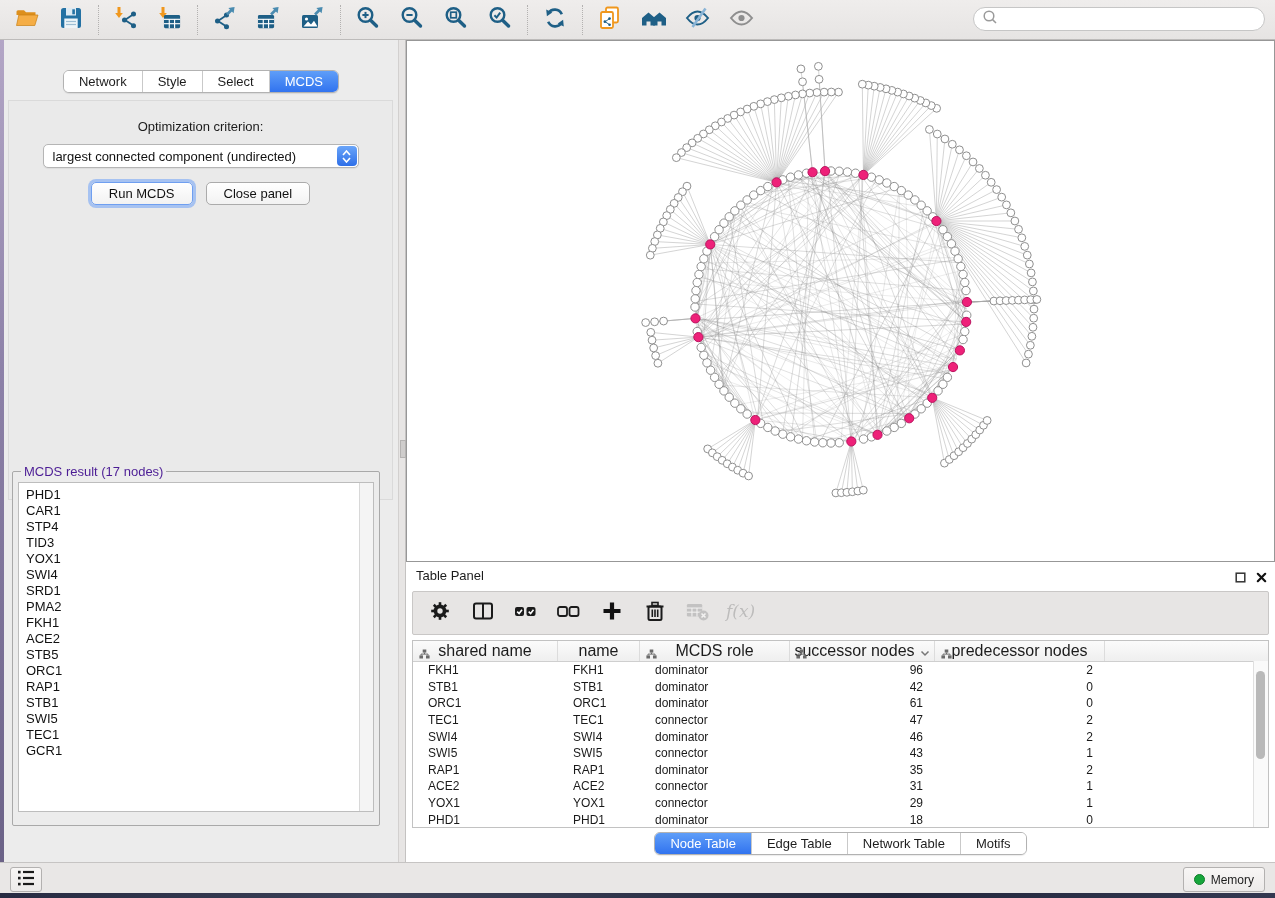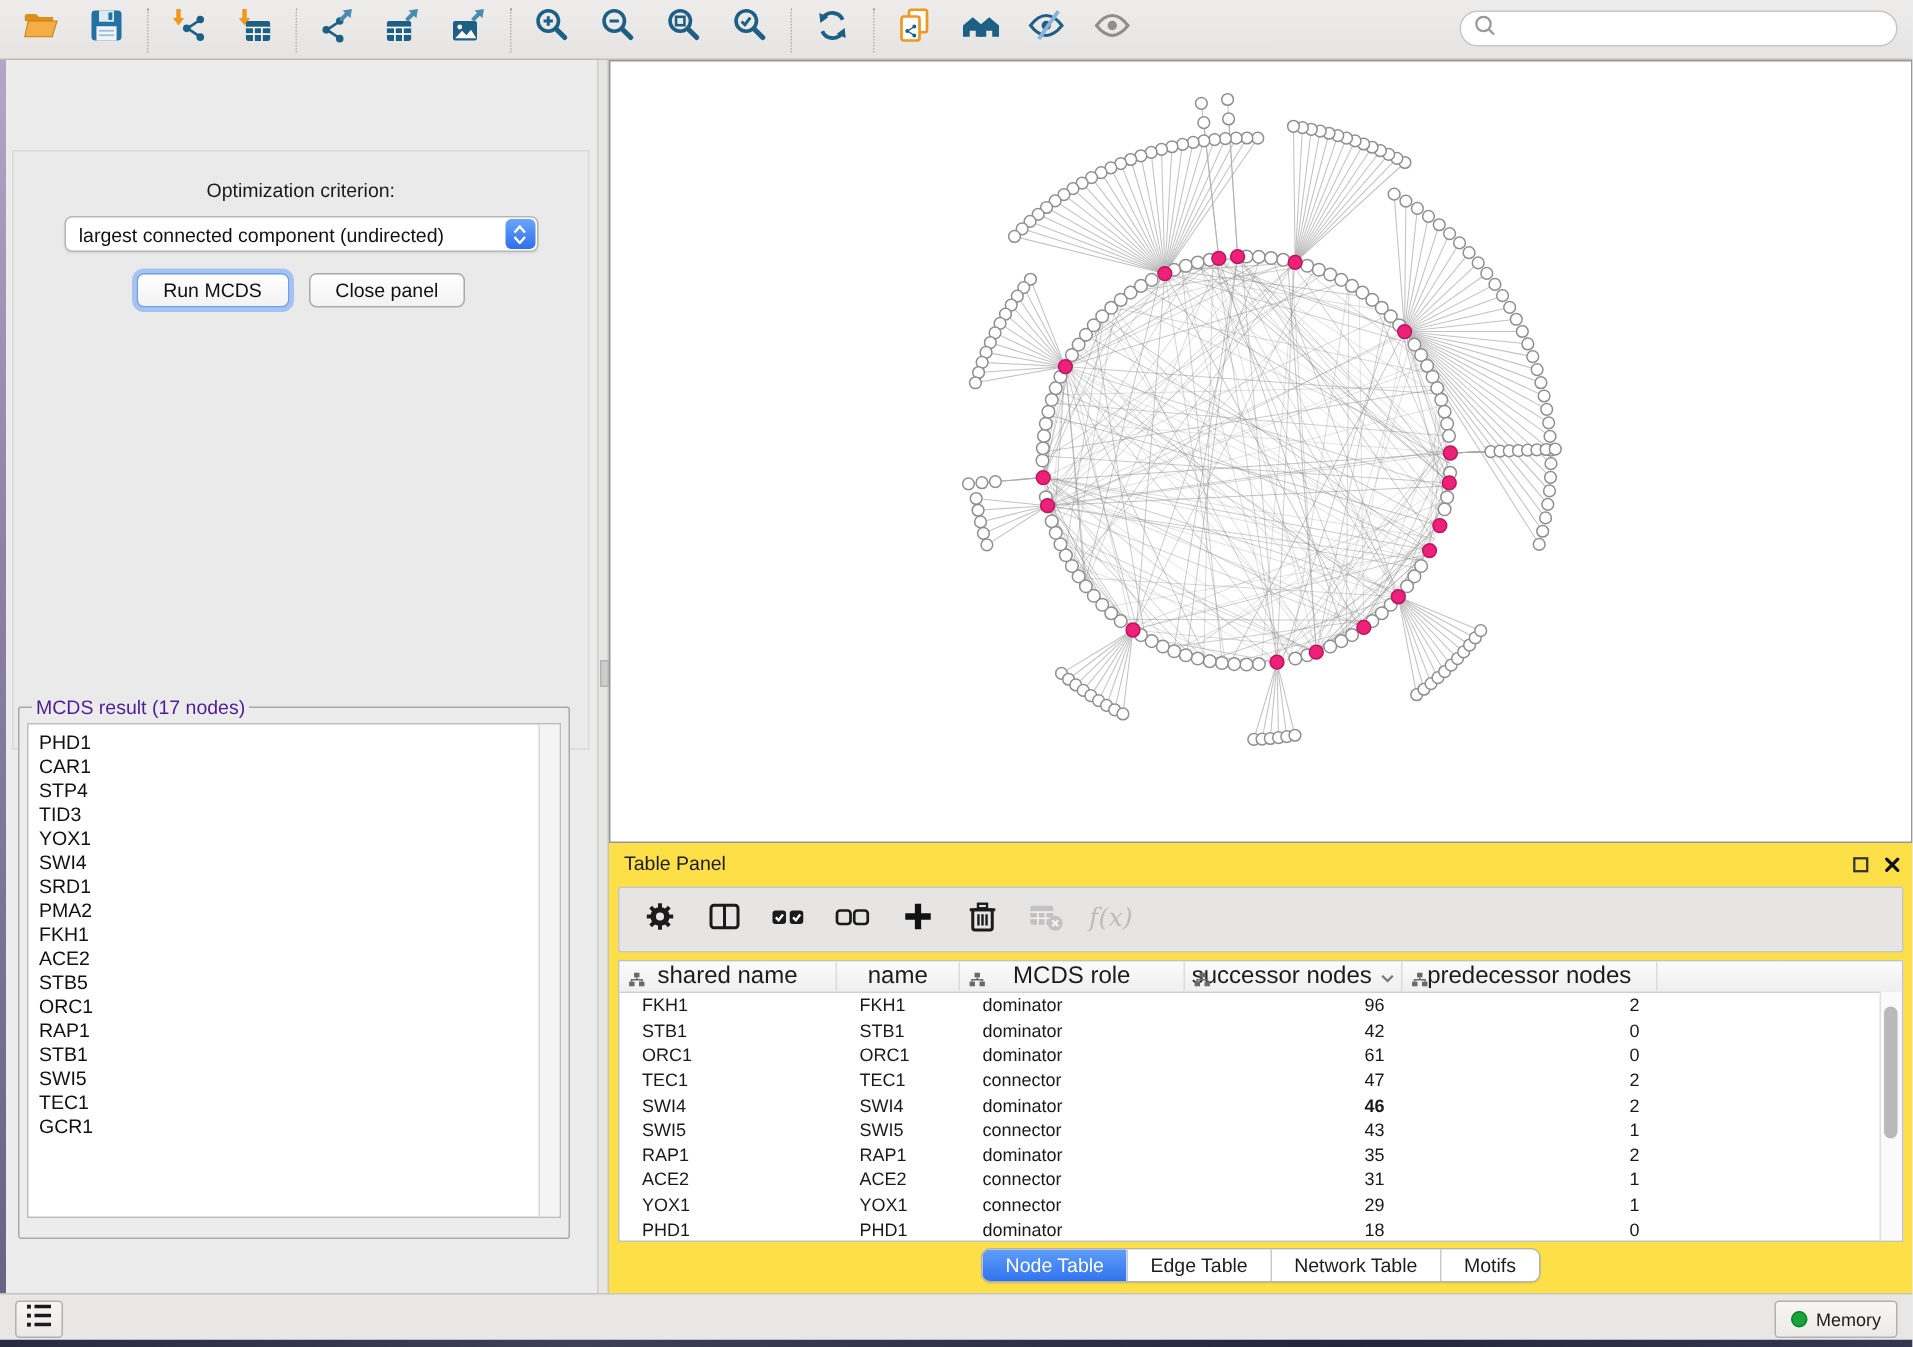--- a/index.html
+++ b/index.html
@@ -65,21 +65,21 @@
      border:1px solid #979797;box-sizing:border-box;}
   .net-titlebar{position:relative;height:21px;background:linear-gradient(#f7f5f5,#dedcdc);
      border-bottom:1px solid #b6b4b3;display:flex;align-items:center;justify-content:center;}
   .net-title{font-size:13px;color:#2b2b2b;}
   .traffic{position:absolute;left:9px;top:4px;display:flex;gap:8px;}
   .traffic span{width:12px;height:12px;border-radius:50%;display:block;box-shadow:inset 0 0 1px rgba(0,0,0,.3);}
   .corner-focus{position:absolute;left:0;top:0;width:0;height:0;
      border-top:8px solid #4a90e2;border-right:8px solid transparent;}
   #graph-svg{display:block;}
   
-  .table-panel{position:absolute;left:406px;top:562px;width:869px;height:300px;background:#fde047;}
+  .table-panel{position:absolute;left:406px;top:562px;width:869px;height:300px;background:#ffffff;}
   .tp-title-row{position:relative;height:26px;display:flex;align-items:center;padding:0 10px;}
   .tp-toolbar{position:absolute;left:6px;right:6px;top:29px;height:44px;background:#e7e5e4;
      border:1px solid #c9c7c6;border-radius:2px;display:flex;align-items:center;gap:17px;padding-left:14px;box-sizing:border-box;}
   .tp-btn{width:26px;height:26px;display:flex;align-items:center;justify-content:center;}
   .tp-btn.disabled{opacity:.55;}
   .node-table{position:absolute;left:6px;top:78px;width:857px;height:188px;background:#fff;
      border:1px solid #c2c2c2;box-sizing:border-box;overflow:hidden;}
   .t-head{display:flex;height:20px;background:linear-gradient(#fbfbfb,#efefef);border-bottom:1px solid #cfcfcf;}
   .th{position:relative;display:flex;align-items:center;justify-content:center;font-size:16px;color:#1c1c1c;
      border-right:1px solid #dcdcdc;box-sizing:border-box;gap:5px;}
@@ -285,20 +285,28 @@
           <line x1="10.6" y1="10.6" x2="14" y2="14" stroke="#9a9a9a" stroke-width="1.5"></line>
         </svg></span>
     <input type="text" placeholder="" style="">
   </div>
 </div>
 
 <div class="left-strip"></div>
 <div class="bottom-strip"></div>
 
 <div class="control-panel">
+  <div class="seg-wrap">
+      <div class="seg-tabs" id="cp-tabs">
+        <div class="seg">Network</div>
+        <div class="seg">Style</div>
+        <div class="seg">Select</div>
+        <div class="seg active">MCDS</div>
+      </div>
+    </div>
   <div class="tab-content">
     <div class="opt-label">Optimization criterion:</div>
     <div class="dropdown">
       <span class="dval">largest connected component (undirected)</span>
       <span class="dd-spin">
         <svg width="9" height="6" viewBox="0 0 9 6">
             <path d="M1 5l3.5-4L8 5" fill="none" stroke="#fff" stroke-width="1.6"></path>
           </svg>
         <svg width="9" height="6" viewBox="0 0 9 6">
             <path d="M1 1l3.5 4L8 1" fill="none" stroke="#fff" stroke-width="1.6"></path>
@@ -1085,21 +1093,21 @@
           <div class="td left" style="width: 145px;">TEC1</div>
           <div class="td left" style="width: 82px;">TEC1</div>
           <div class="td left" style="width: 150px;">connector</div>
           <div class="td right" style="width: 145px;">47</div>
           <div class="td right" style="width: 170px;">2</div>
         </div>
         <div class="tr">
           <div class="td left" style="width: 145px;">SWI4</div>
           <div class="td left" style="width: 82px;">SWI4</div>
           <div class="td left" style="width: 150px;">dominator</div>
-          <div class="td right" style="width: 145px; font-weight: bold;">46</div>
+          <div class="td right" style="width: 145px;">46</div>
           <div class="td right" style="width: 170px;">2</div>
         </div>
         <div class="tr">
           <div class="td left" style="width: 145px;">SWI5</div>
           <div class="td left" style="width: 82px;">SWI5</div>
           <div class="td left" style="width: 150px;">connector</div>
           <div class="td right" style="width: 145px;">43</div>
           <div class="td right" style="width: 170px;">1</div>
         </div>
         <div class="tr">

